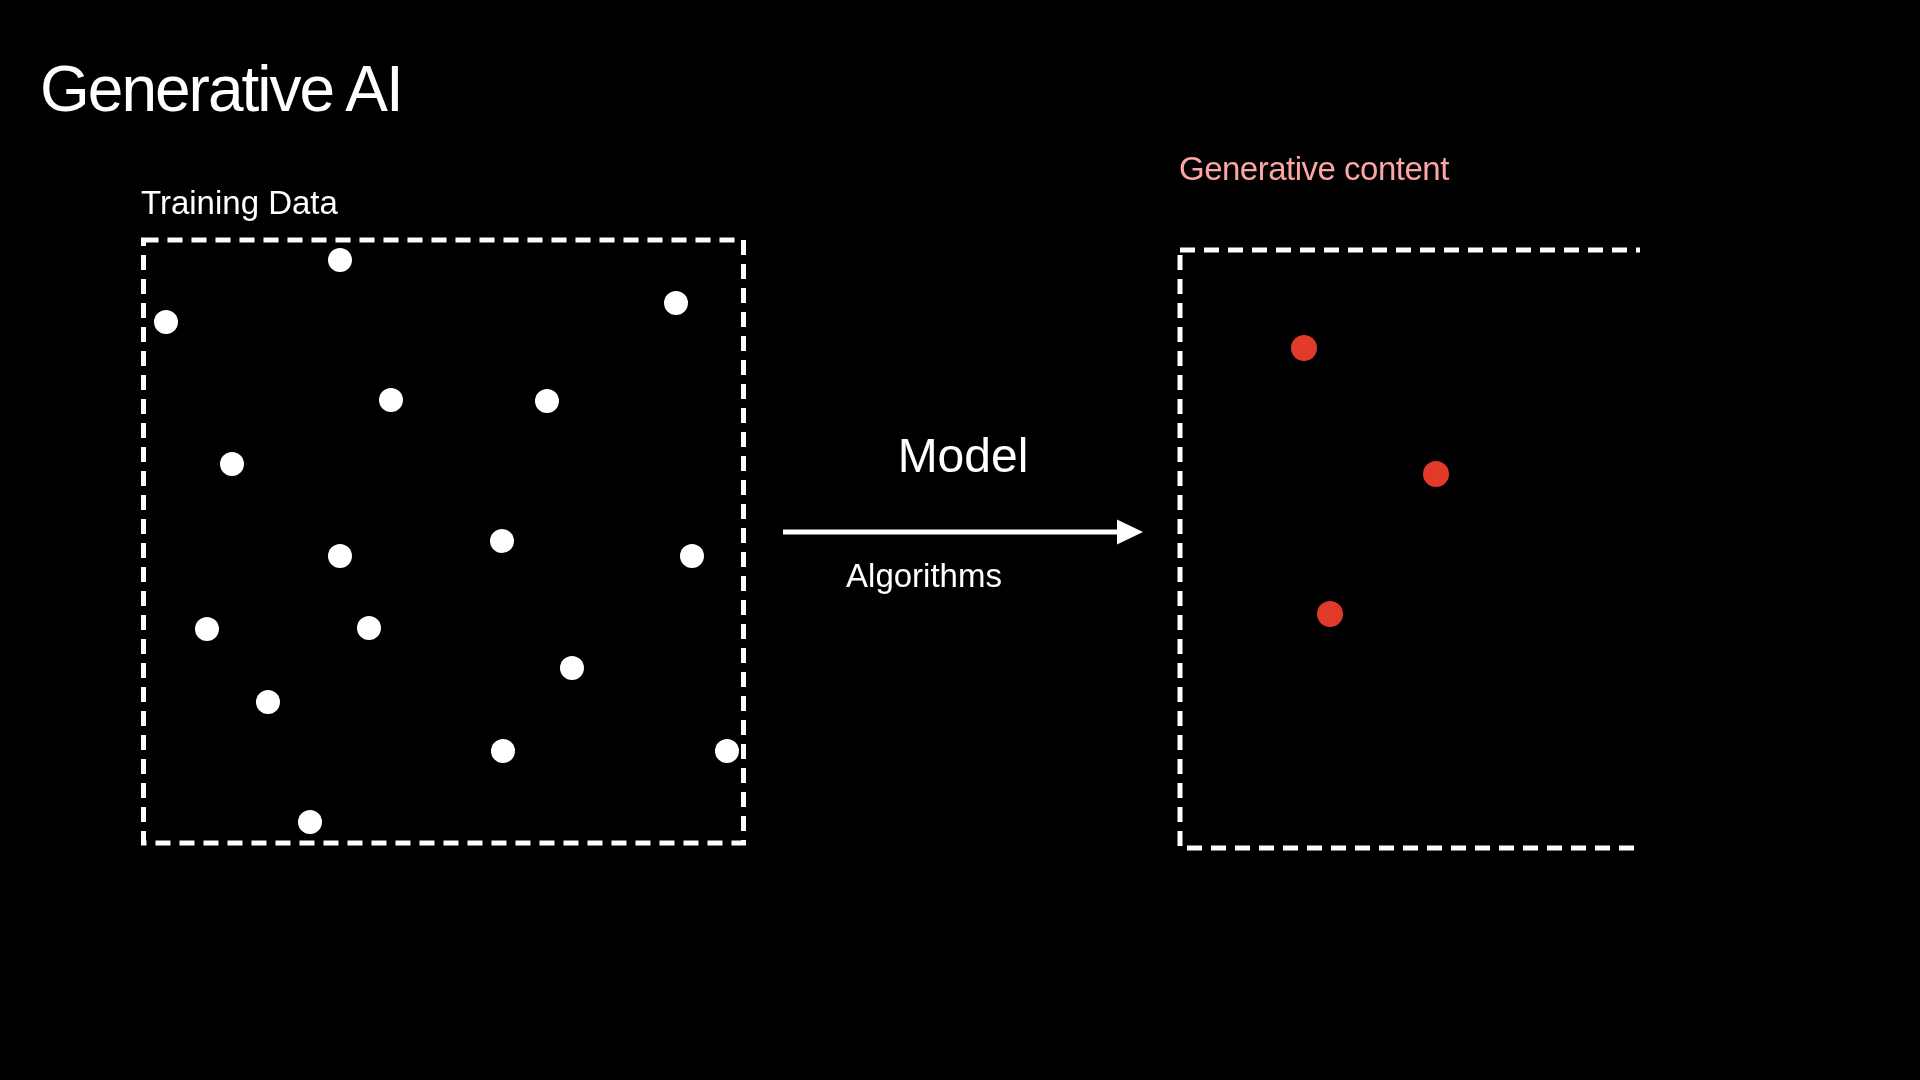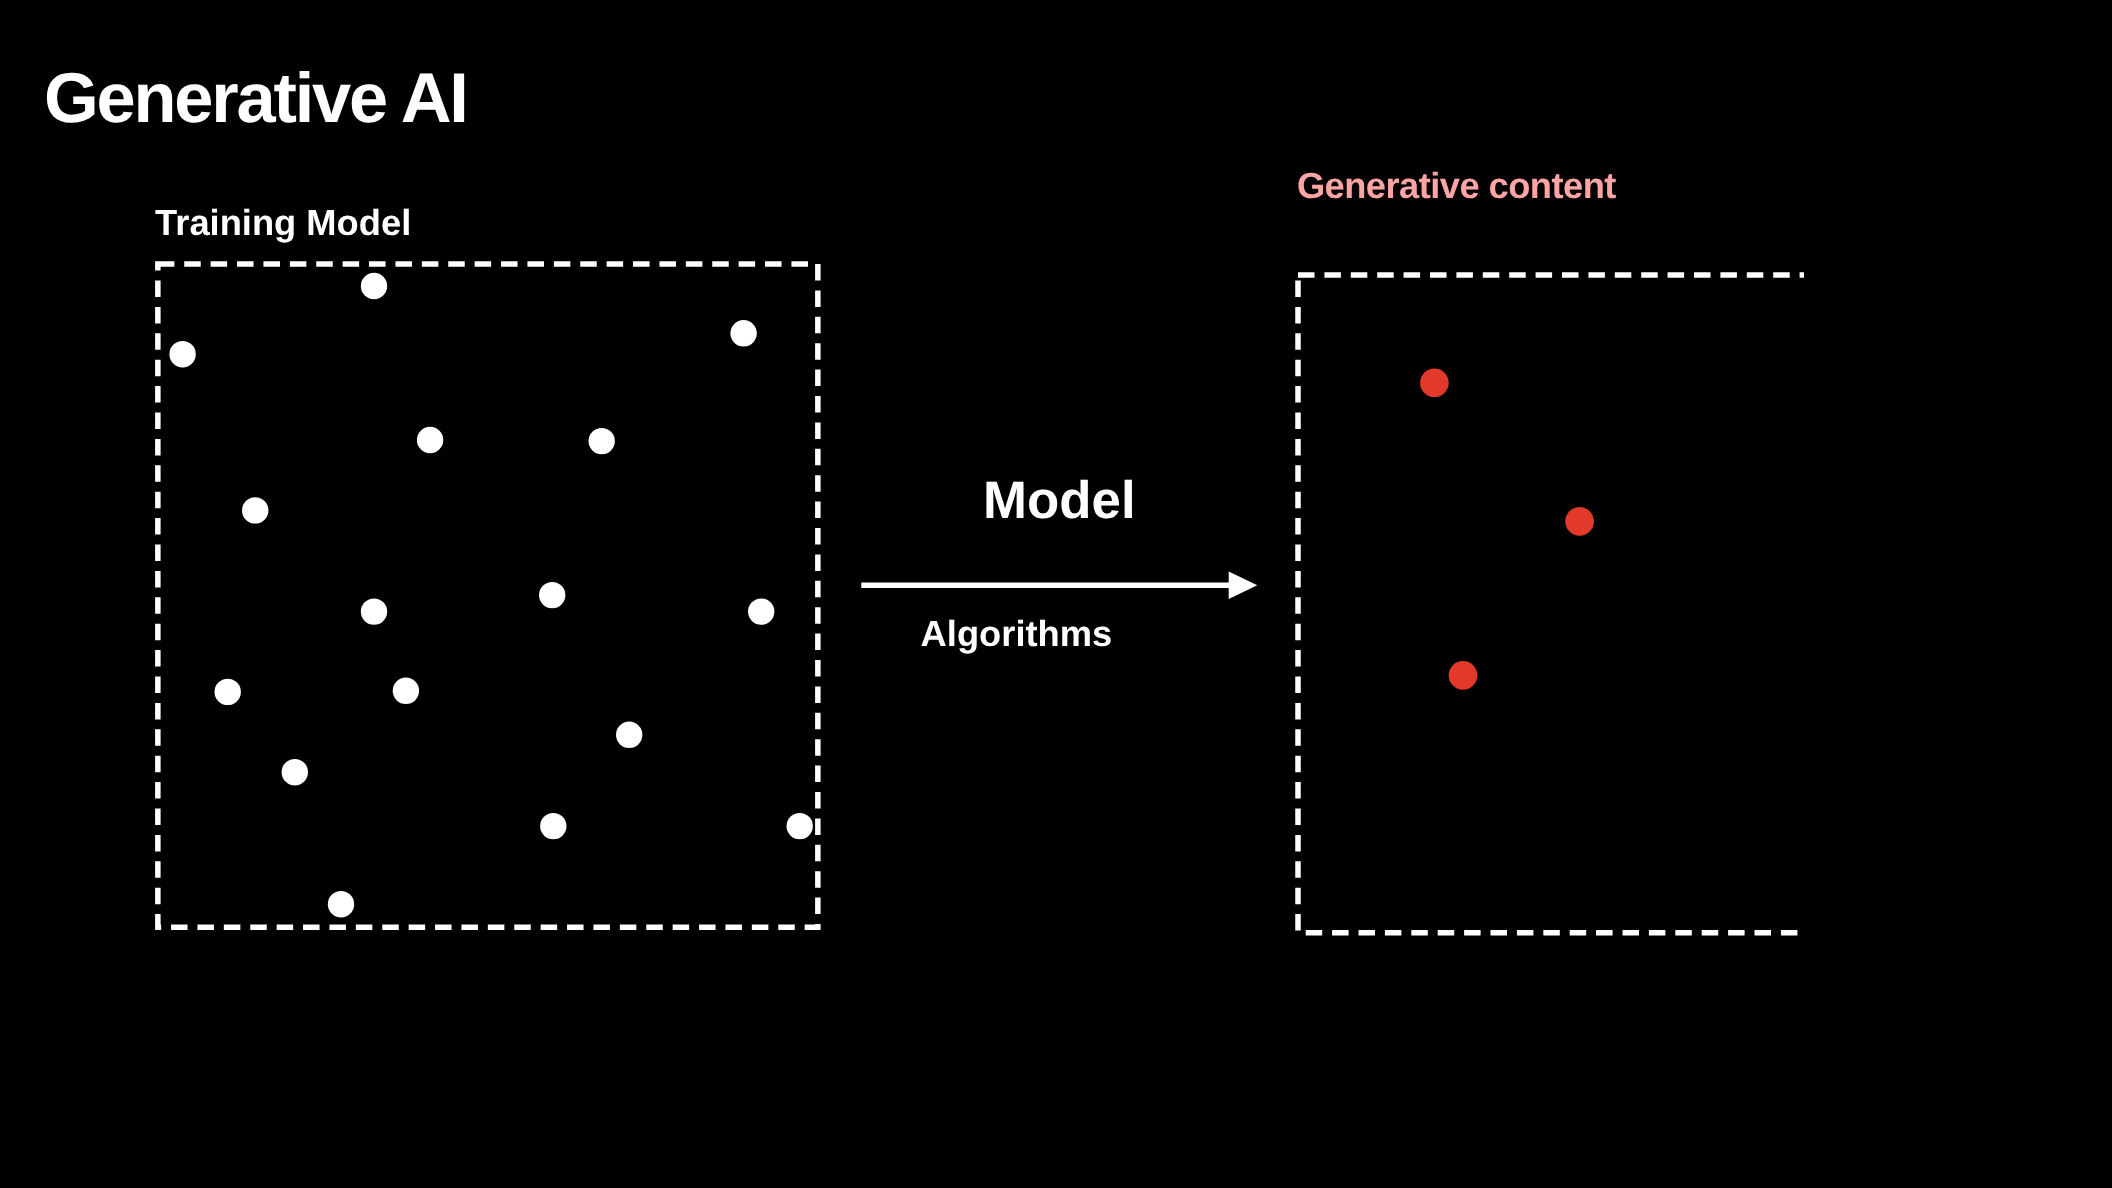--- a/index.html
+++ b/index.html
@@ -3,21 +3,21 @@
 <meta charset="utf-8">
 <style>
   html,body{margin:0;padding:0;background:#000;}
   .stage{
     position:relative;
     width:1640px;
     height:1080px;
     background:#000000;
     overflow:hidden;
     font-family:"Liberation Sans",sans-serif;
-    font-weight:700;
+    font-weight:400;
     color:#ffffff;
   }
   .diagram-canvas{
     position:absolute;
     left:0;top:0;
     width:1920px;
     height:1080px;
   }
   .page-title{
     position:absolute;
@@ -87,21 +87,21 @@
       <circle cx="1304" cy="348" r="13" fill="#E13A2B"></circle>
       <circle cx="1436" cy="474" r="13" fill="#E13A2B"></circle>
       <circle cx="1330" cy="614" r="13" fill="#E13A2B"></circle>
       <circle cx="1653" cy="614" r="13" fill="#E13A2B"></circle>
       <line x1="783" y1="532" x2="1120" y2="532" stroke="#FFFFFF" stroke-width="5"></line>
       <polygon points="1143,532 1117,519.5 1117,544.5" fill="#FFFFFF"></polygon>
     </svg>
 
   <div class="page-title">Generative AI</div>
 
-  <div class="training-label">Training Model</div>
+  <div class="training-label">Training Data</div>
 
   <div class="model-label">Model</div>
 
   <div class="algorithms-label">Algorithms</div>
 
   <div class="generated-labels">
     <div style="color: #fca5a5;">Generative content</div>
   </div>
 
 </div>

